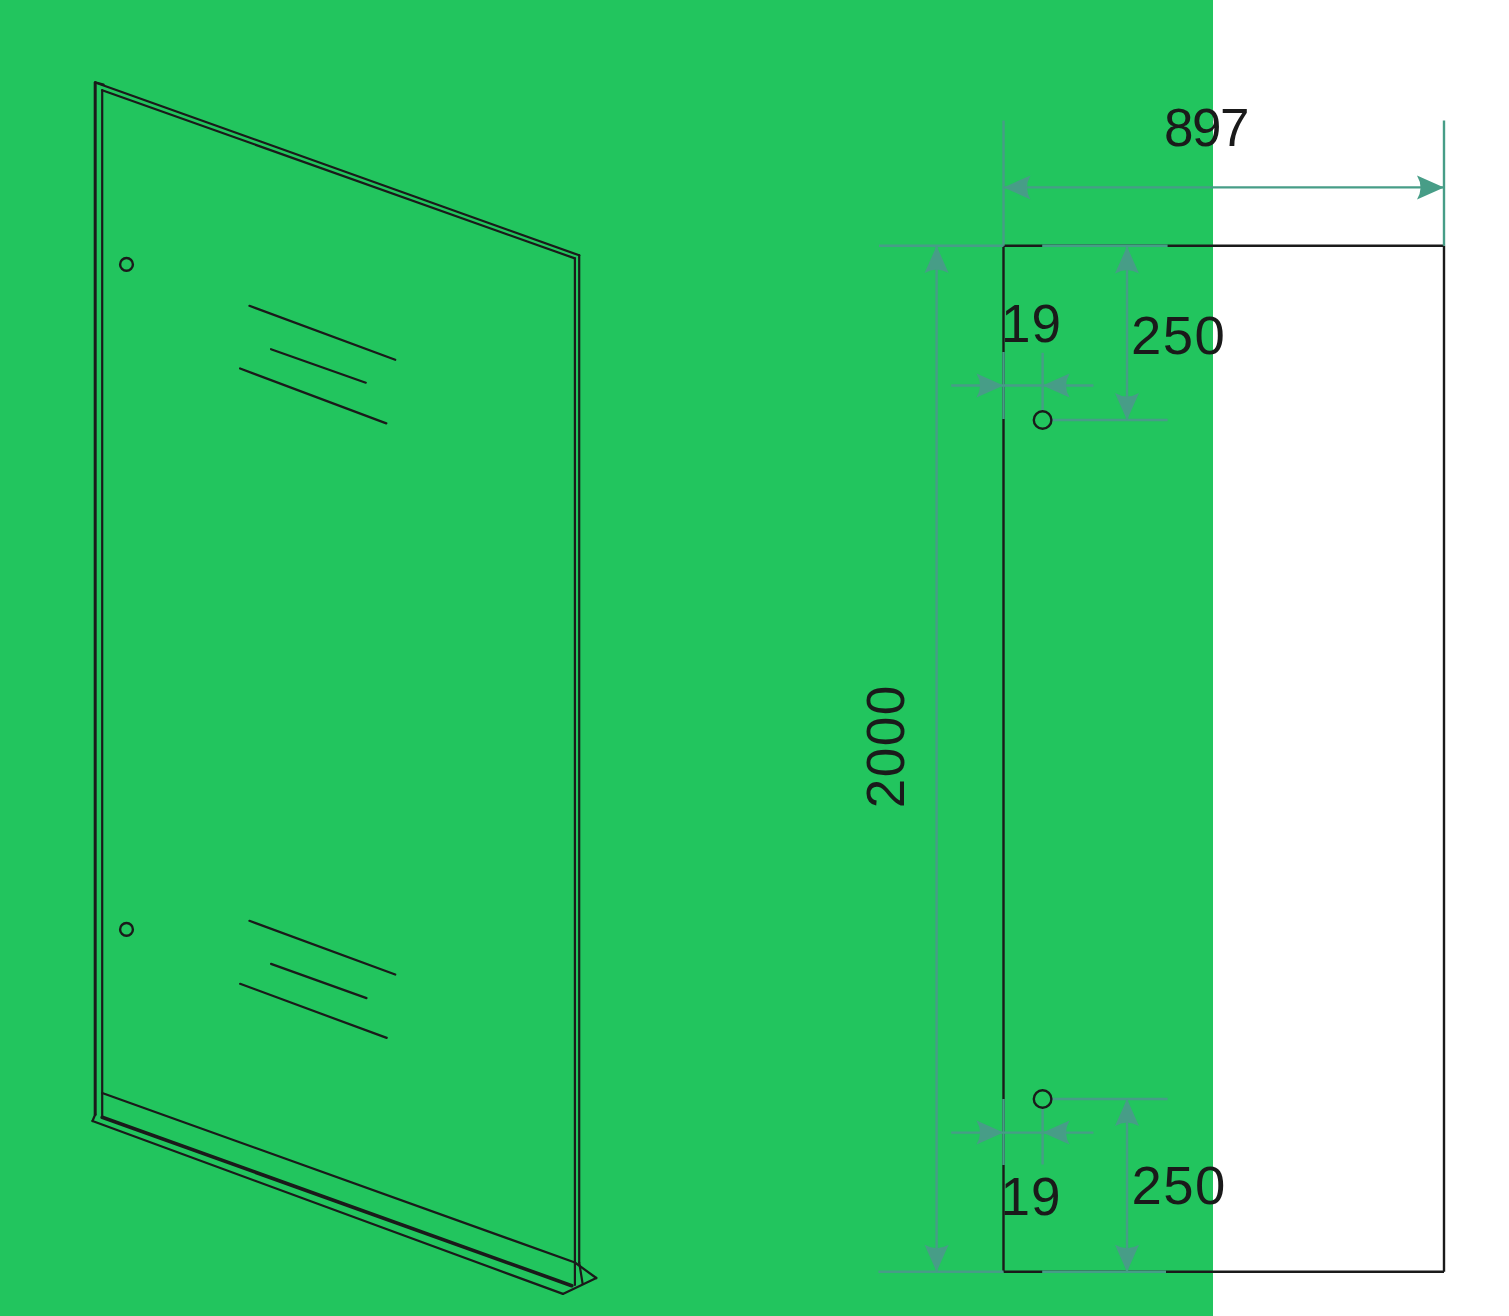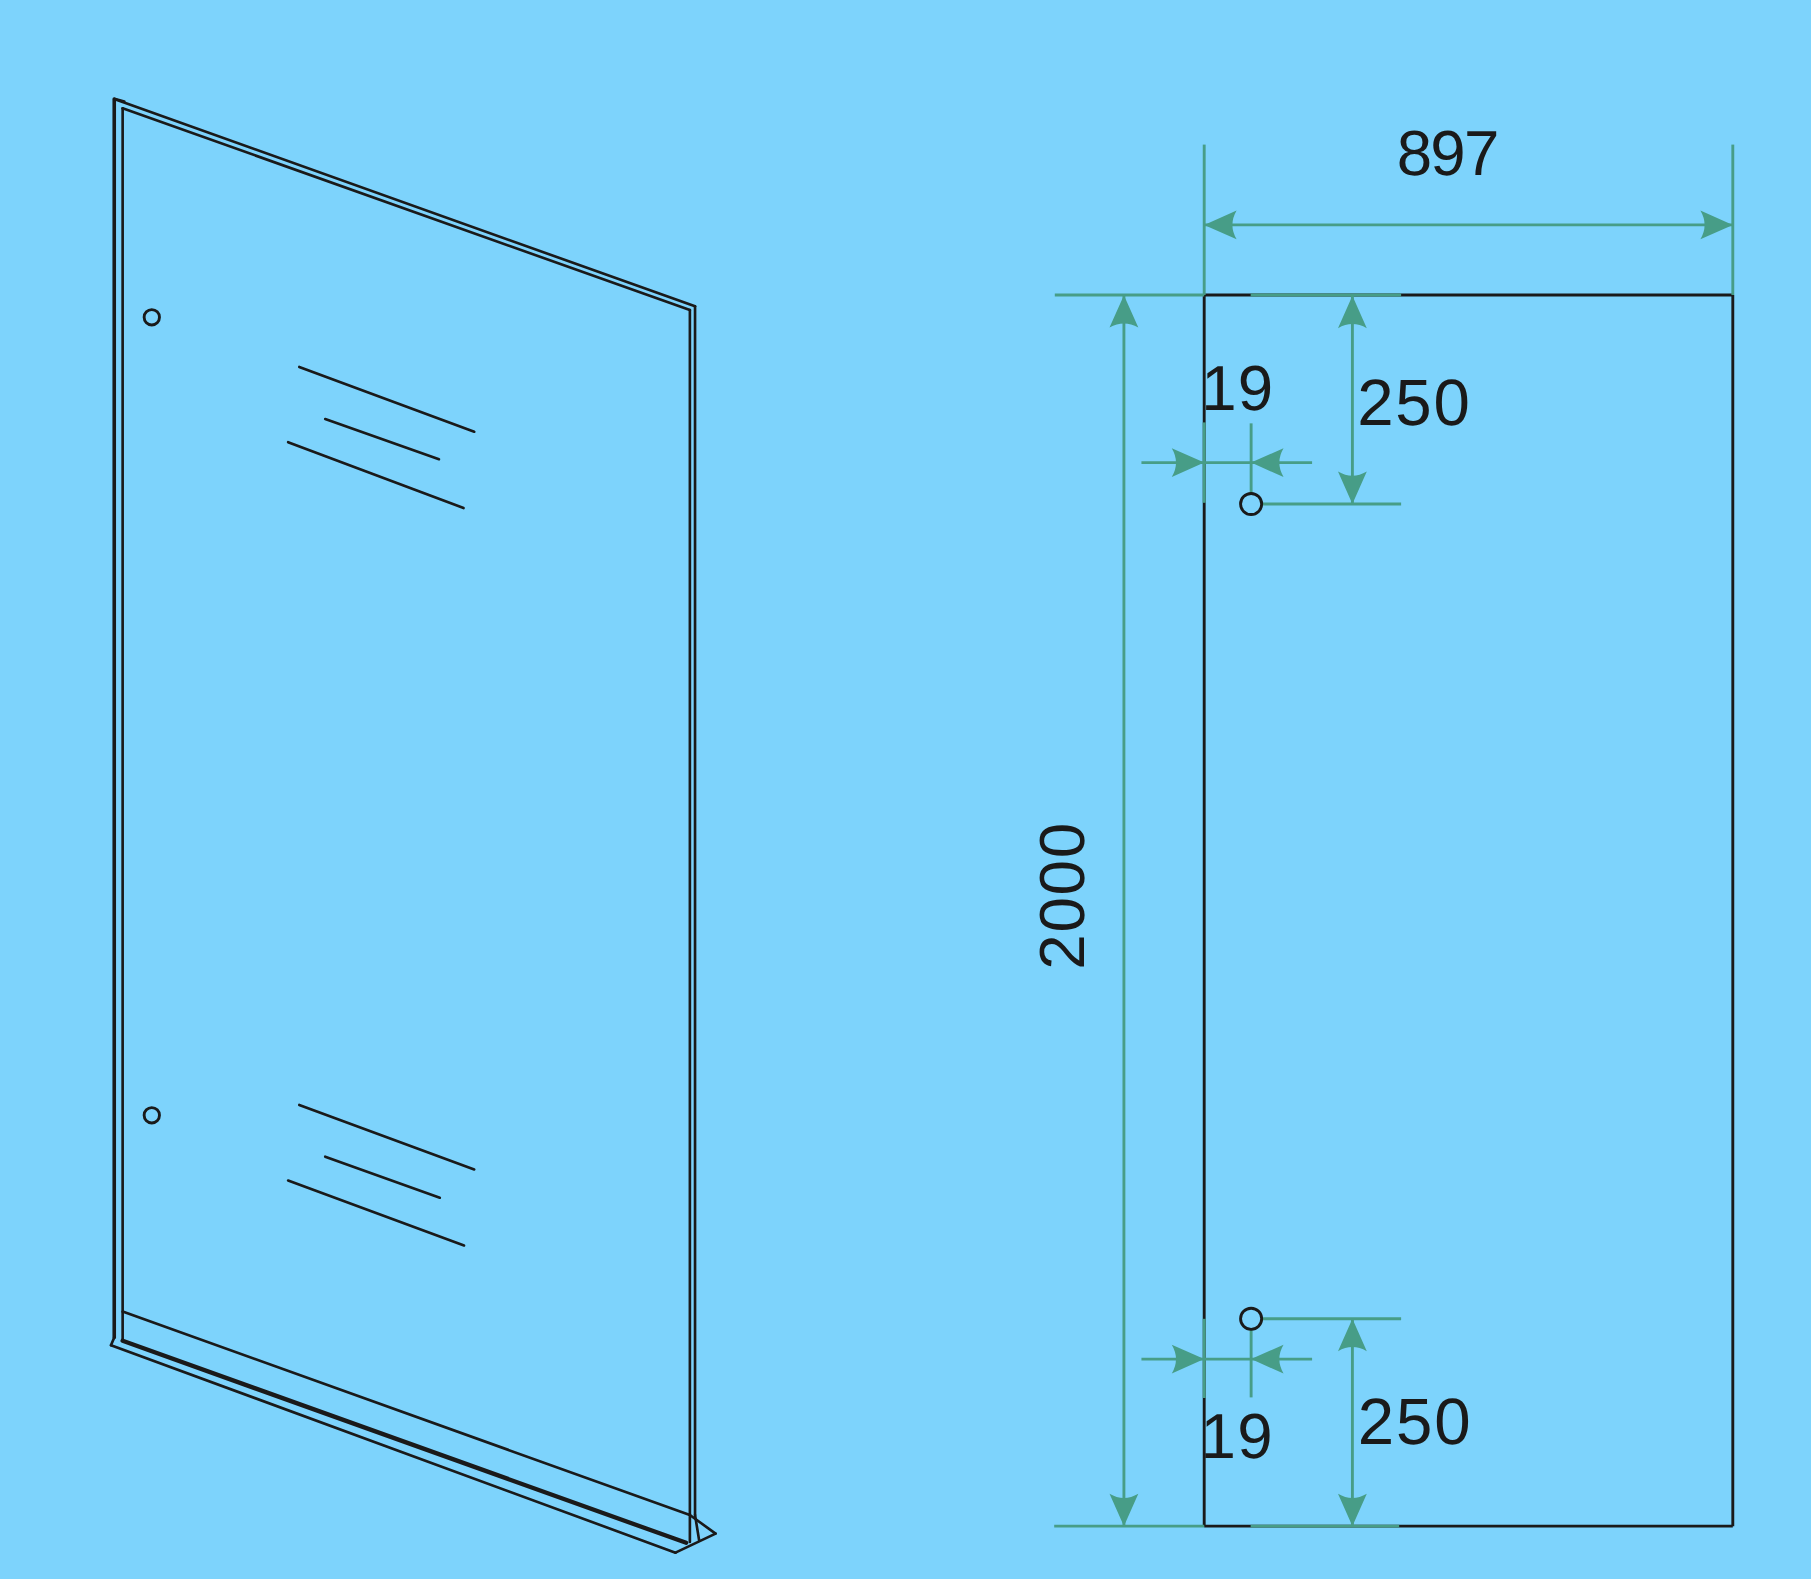--- a/index.html
+++ b/index.html
@@ -1,16 +1,16 @@
 <!DOCTYPE html>
 <html><head>
 <meta charset="utf-8">
 <style>
   html,body{margin:0;padding:0;background:#ffffff;}
-  .wrap{width:1509px;height:1316px;position:relative;background:#7dd3fc;}
+  .wrap{width:1213px;height:1316px;position:relative;background:#22c55e;}
   svg{position:absolute;left:0;top:0;}
   text{font-family:"Liberation Sans",sans-serif;fill:#1a1a1a;}
 </style>
 </head>
 <body>
 <div class="wrap">
 <svg width="1509" height="1316" viewBox="0 0 1509 1316">
 
   <g stroke="#1a1a1a" stroke-width="2.2" fill="none" stroke-linecap="round">
 

